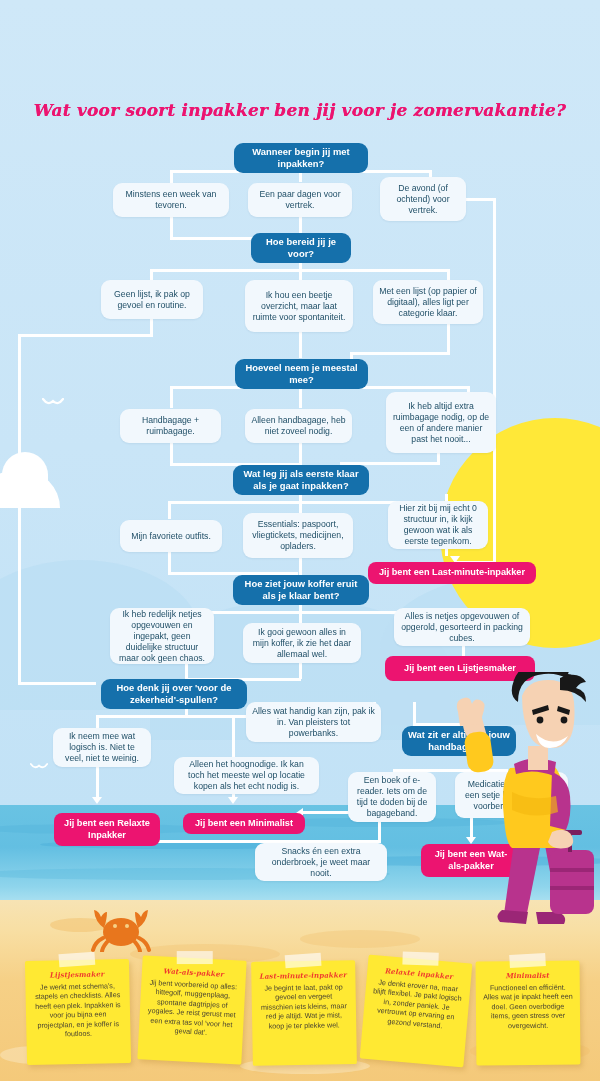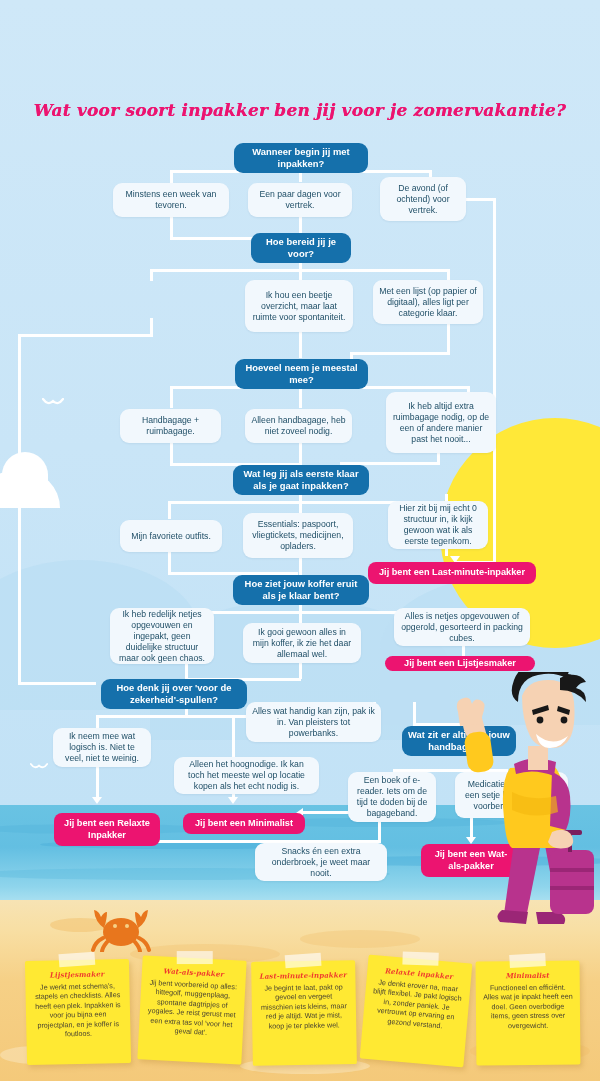--- a/index.html
+++ b/index.html
@@ -314,20 +314,23 @@
   <div class="node a" style="left:248px; top:183px; width:104px; height:34px;">
     <span>Een paar dagen voor vertrek.</span>
   </div>
   <div class="node a" style="left:380px; top:177px; width:86px; height:44px;">
     <span>De avond (of ochtend) voor vertrek.</span>
   </div>
 
   <div class="node q" style="left:251px; top:233px; width:100px; height:30px;">
     <span>Hoe bereid jij je voor?</span>
   </div>
+  <div class="node a" style="left:101px; top:280px; width:102px; height:39px;">
+    <span>Geen lijst, ik pak op gevoel en routine.</span>
+  </div>
   <div class="node a" style="left:245px; top:280px; width:108px; height:52px;">
     <span>Ik hou een beetje overzicht, maar laat ruimte voor spontaniteit.</span>
   </div>
   <div class="node a" style="left:373px; top:280px; width:110px; height:44px;">
     <span>Met een lijst (op papier of digitaal), alles ligt per categorie klaar.</span>
   </div>
 
   <div class="node q" style="left:235px; top:359px; width:133px; height:30px;">
     <span>Hoeveel neem je meestal mee?</span>
   </div>
@@ -362,21 +365,21 @@
   </div>
   <div class="node a" style="left:110px; top:608px; width:104px; height:56px;">
     <span>Ik heb redelijk netjes opgevouwen en ingepakt, geen duidelijke structuur maar ook geen chaos.</span>
   </div>
   <div class="node a" style="left:243px; top:623px; width:118px; height:40px;">
     <span>Ik gooi gewoon alles in mijn koffer, ik zie het daar allemaal wel.</span>
   </div>
   <div class="node a" style="left:394px; top:608px; width:136px; height:38px;">
     <span>Alles is netjes opgevouwen of opgerold, gesorteerd in packing cubes.</span>
   </div>
-  <div class="node r" style="left:385px; top:656px; width:150px; height:15px;">
+  <div class="node r" style="left:385px; top:656px; width:150px; height:25px;">
     <span>Jij bent een Lijstjesmaker</span>
   </div>
 
   <div class="node q" style="left:101px; top:679px; width:146px; height:30px;">
     <span>Hoe denk jij over 'voor de zekerheid'-spullen?</span>
   </div>
   <div class="node a" style="left:246px; top:702px; width:135px; height:40px;">
     <span>Alles wat handig kan zijn, pak ik in. Van pleisters tot powerbanks.</span>
   </div>
   <div class="node a" style="left:53px; top:728px; width:98px; height:39px;">

